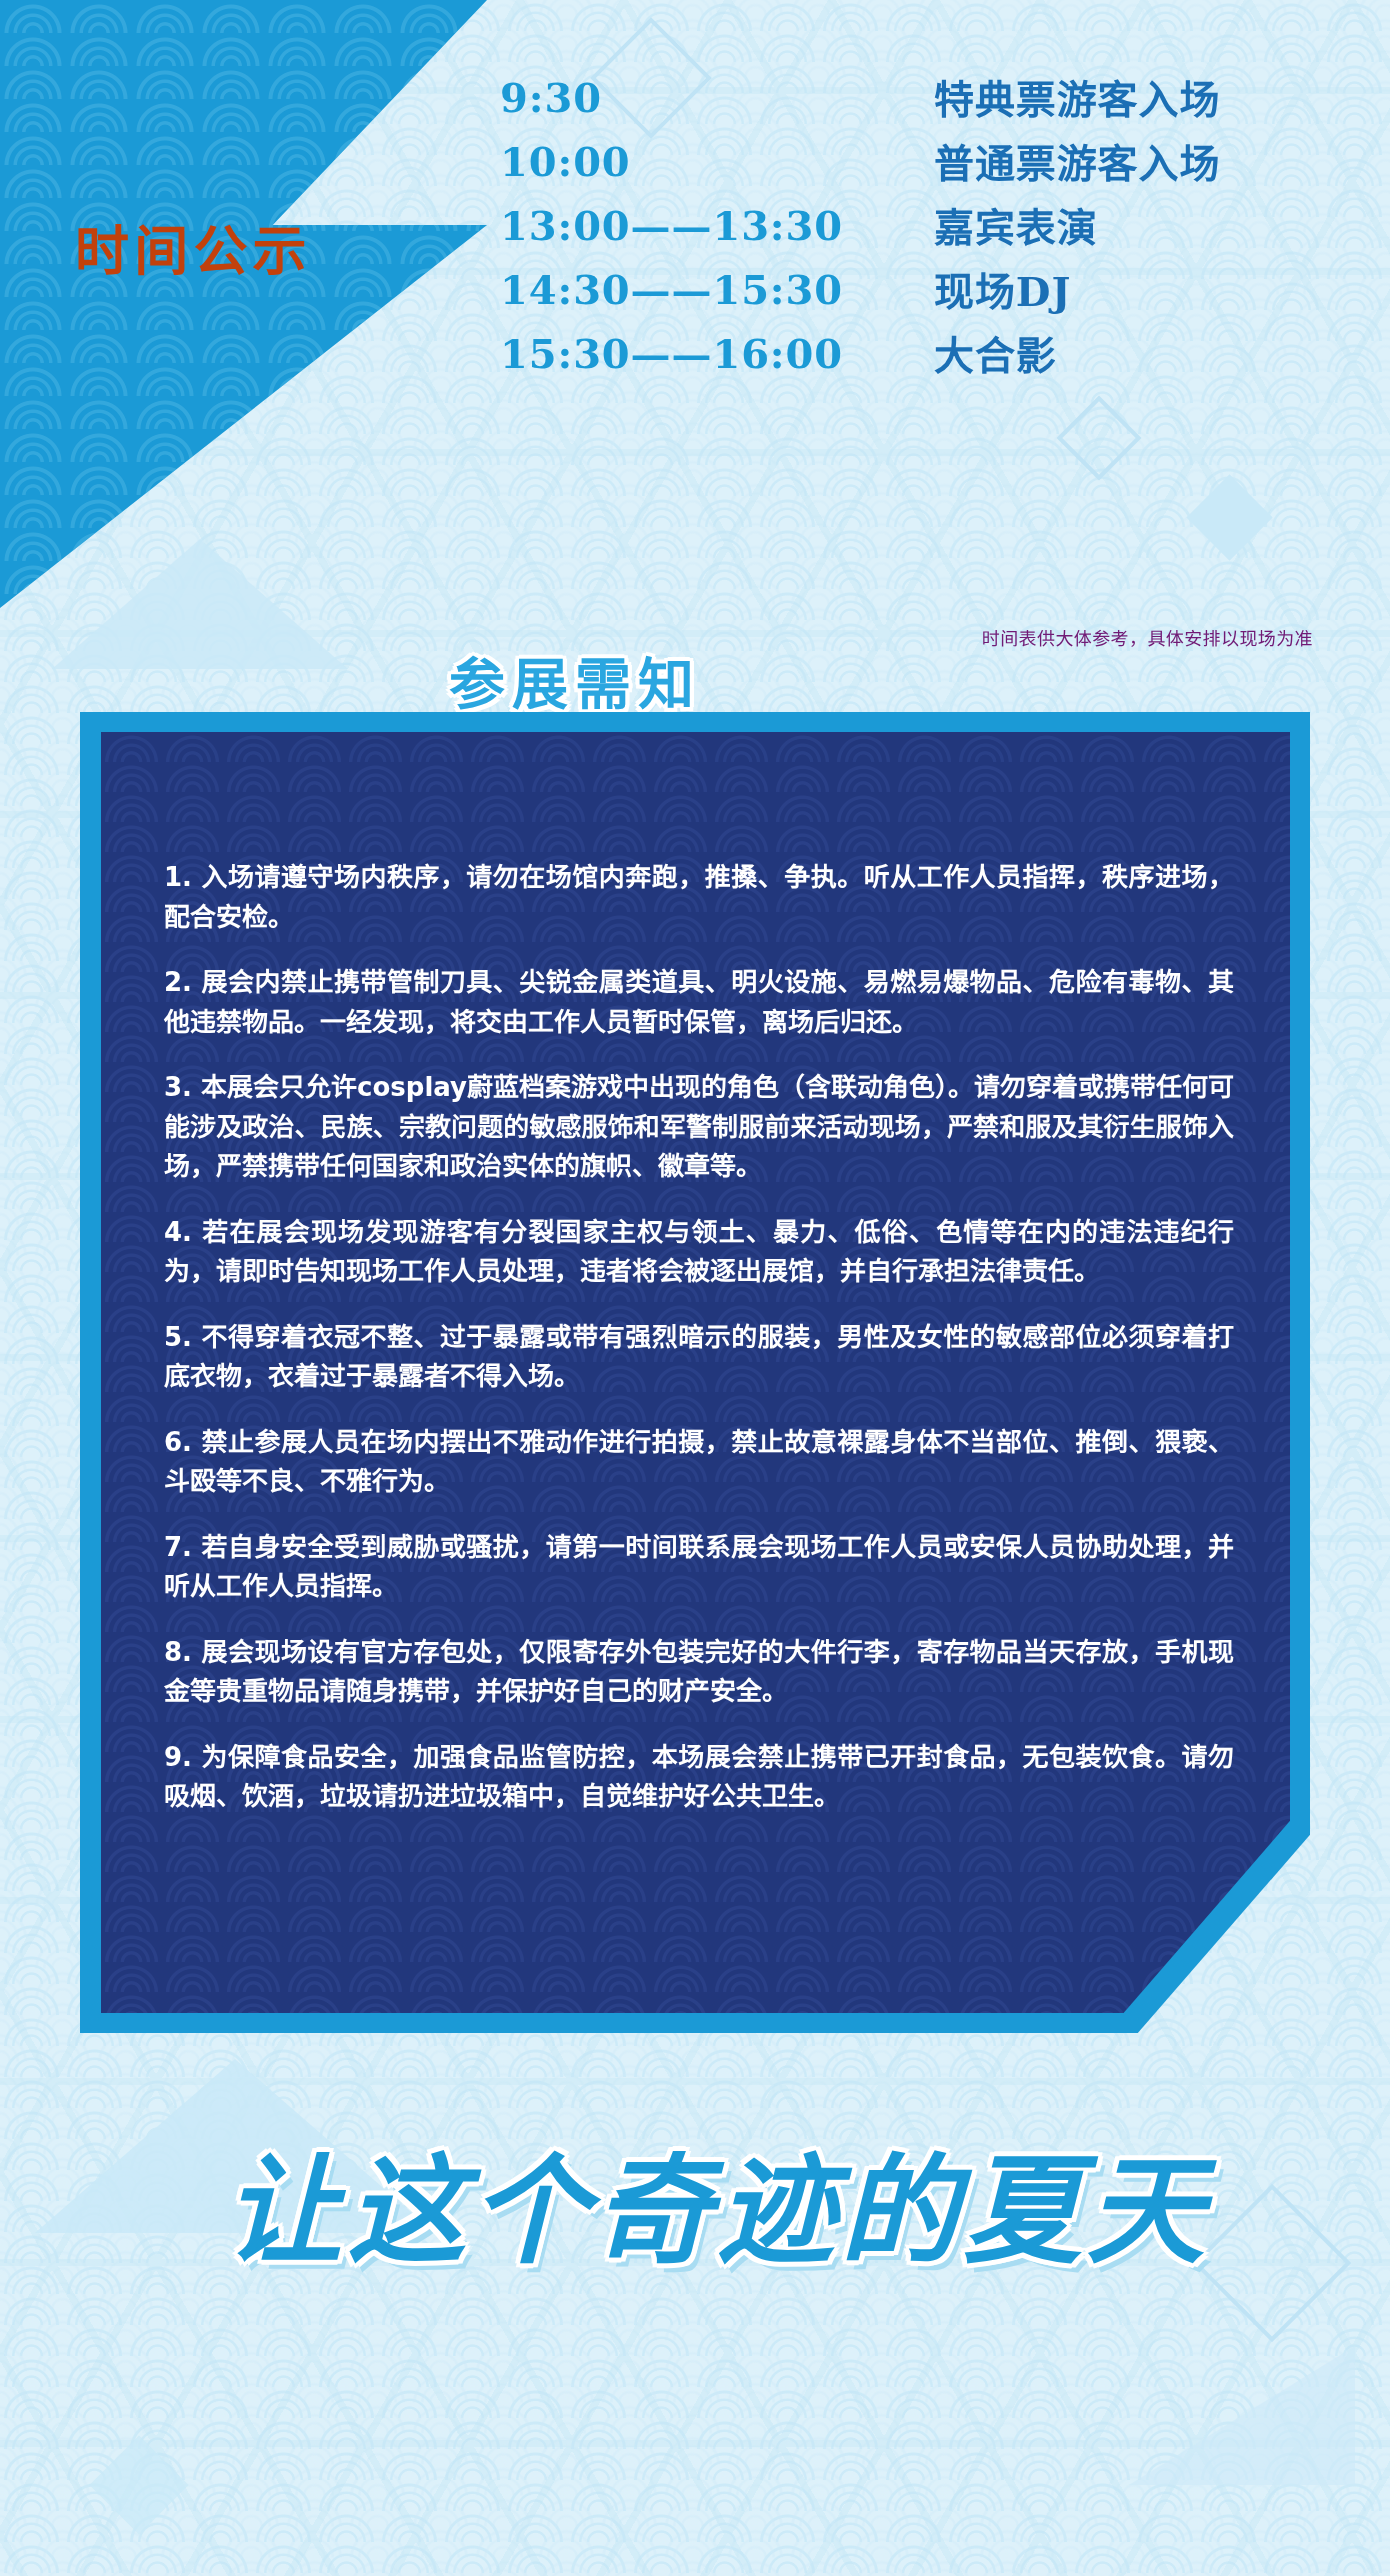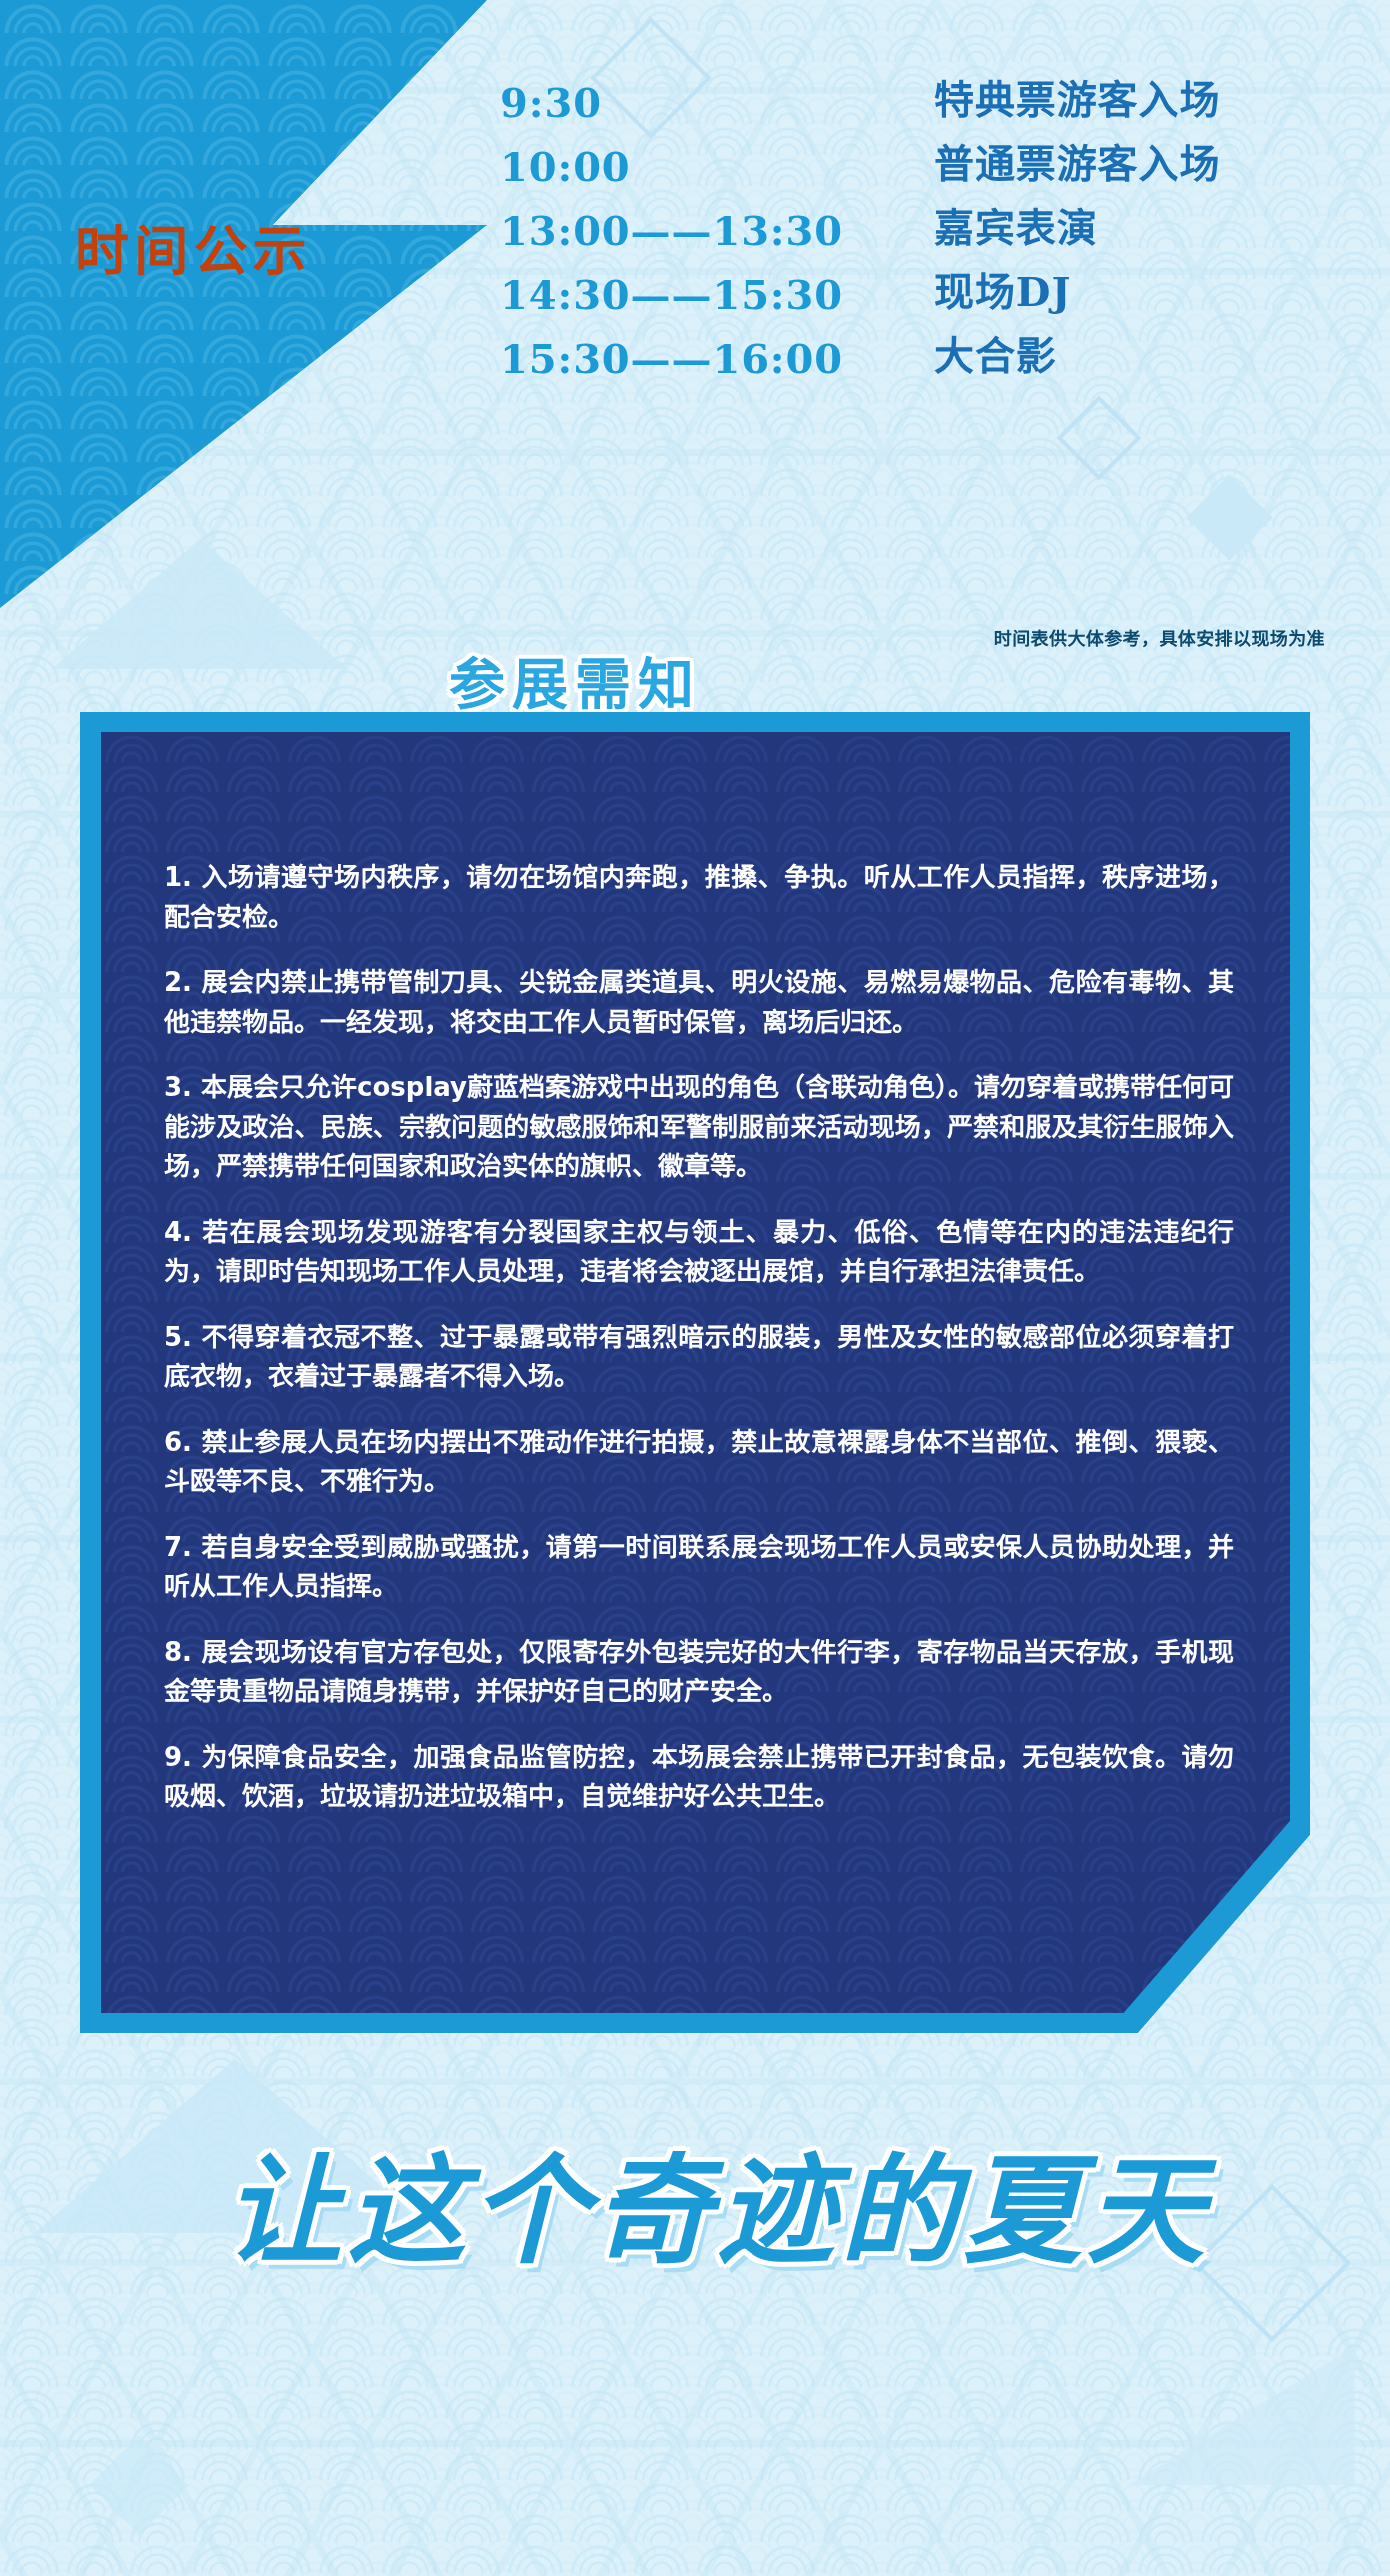--- a/index.html
+++ b/index.html
@@ -108,21 +108,21 @@
 
   
   .schedule {
     position: absolute;
     top: 68px;
     left: 500px;
     width: 825px;
   }
   .sch-row {
     display: flex;
-    align-items: flex-end;
+    align-items: center;
     margin-bottom: 6px;
   }
   .sch-time {
     width: 434px;
     color: #1b9ad6;
     font-size: 40px;
     font-weight: bold;
     font-family: "DejaVu Serif", "Liberation Serif", serif;
     letter-spacing: 0.9px;
     white-space: nowrap;
@@ -131,24 +131,24 @@
     color: #1b6fb5;
     font-size: 40px;
     font-weight: bold;
     font-family: "DejaVu Serif", "Liberation Serif", serif;
     letter-spacing: 0.9px;
     white-space: nowrap;
   }
   .sch-note {
     position: absolute;
     top: 556px;
-    right: 0;
-    color: #0c4a6e;
+    right: 12px;
+    color: #701a75;
     font-size: 18px;
-    font-weight: bold;
+    font-weight: normal;
     letter-spacing: 0.4px;
     white-space: nowrap;
   }
 
   
   .notice-title {
     position: absolute;
     top: 639px;
     left: 0;
     width: 1150px;

